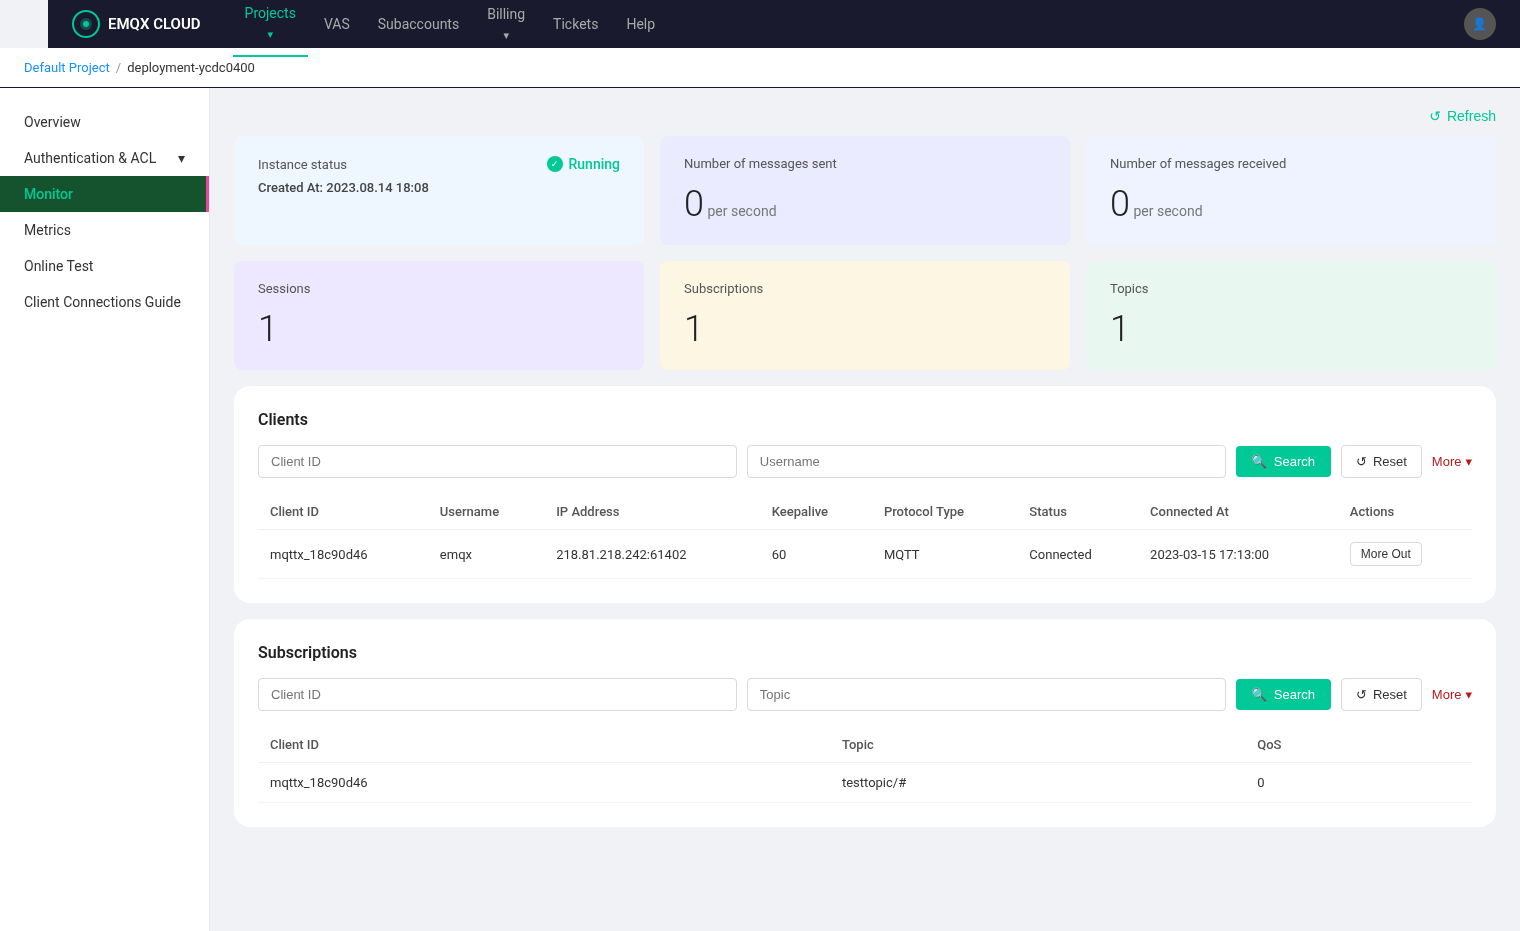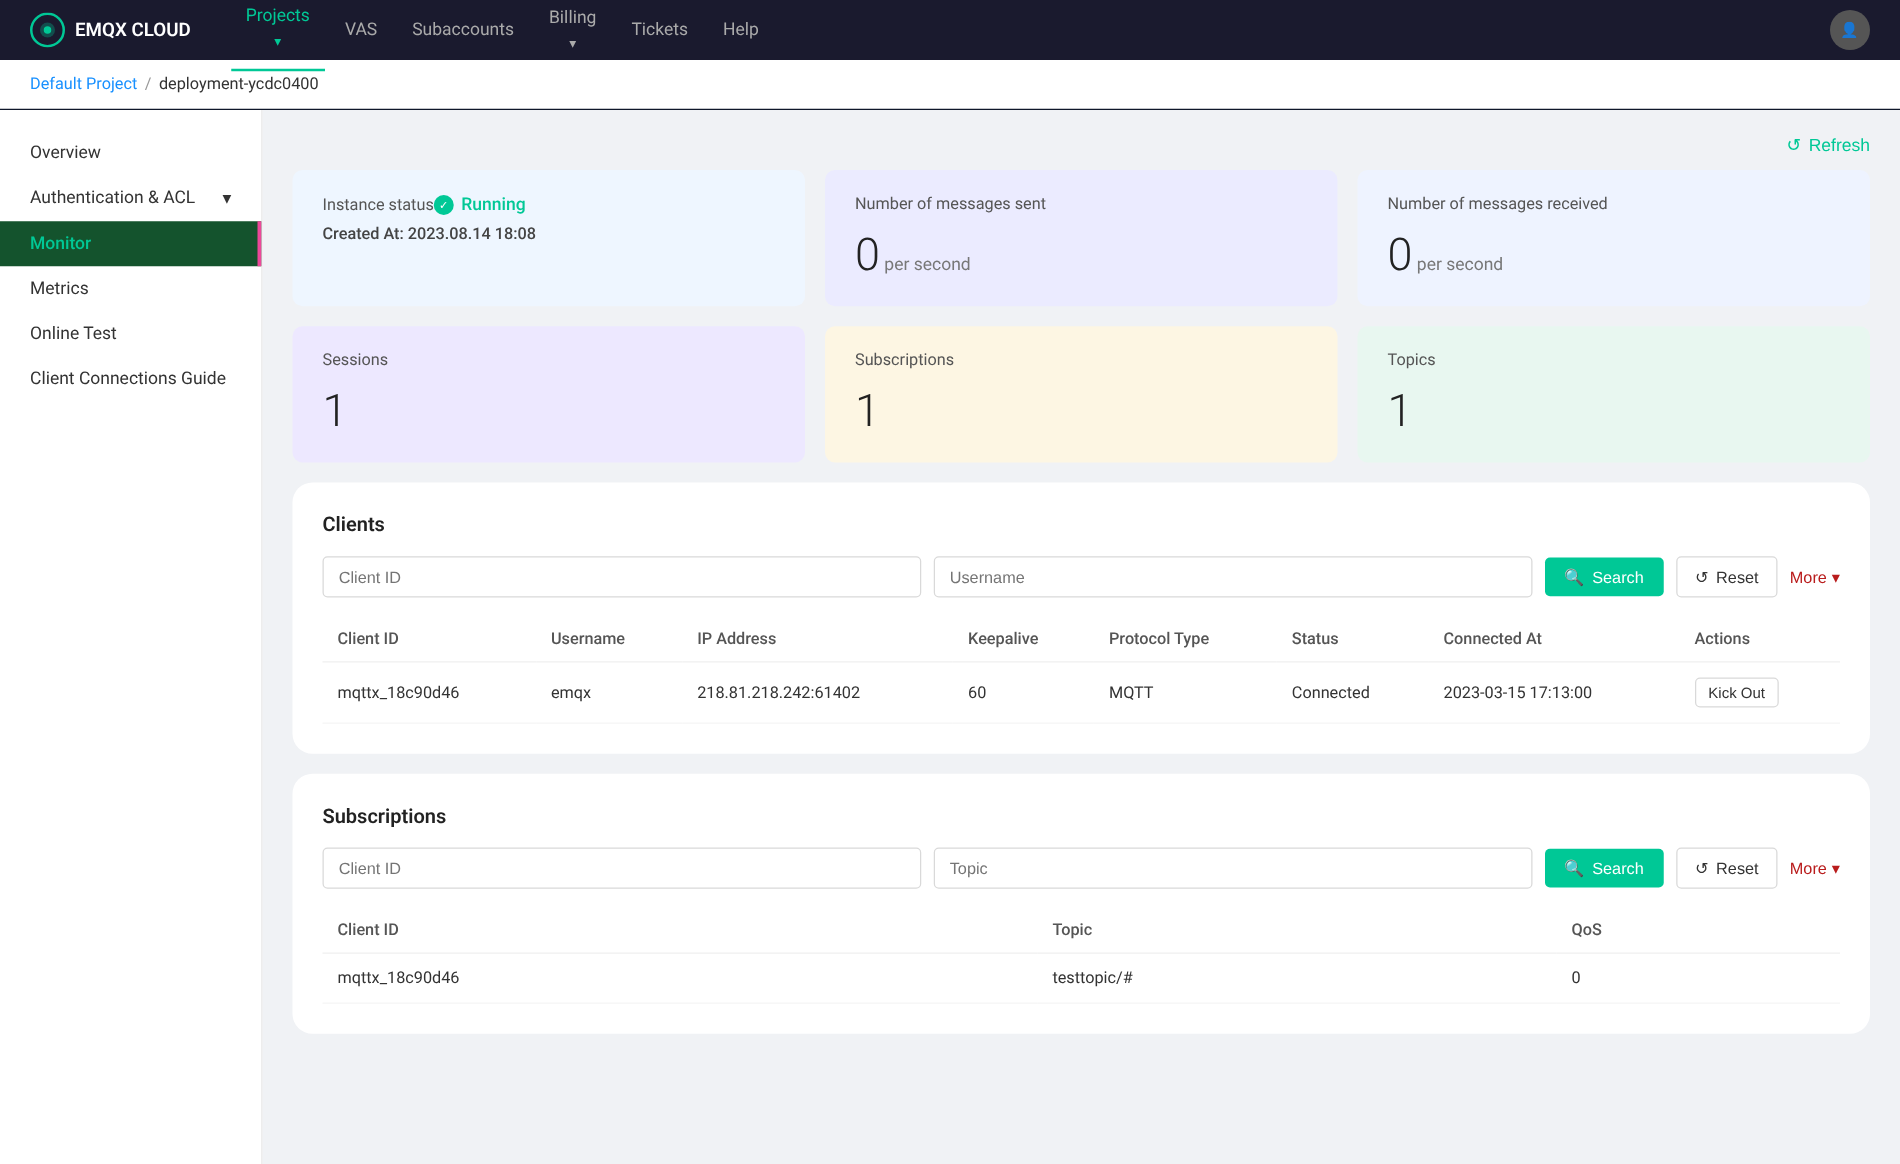--- a/index.html
+++ b/index.html
@@ -6,20 +6,21 @@
     body { font-family: -apple-system, BlinkMacSystemFont, 'Segoe UI', Roboto, sans-serif; background: #f0f2f5; font-size: 14px; color: #333; }
 
     
     .topnav {
       background: #1a1a2e;
       display: flex;
       align-items: center;
       padding: 0 24px;
       height: 48px;
       gap: 0;
+      margin-left: 48px;
     }
     .topnav-logo {
       display: flex;
       align-items: center;
       gap: 8px;
       color: white;
       font-weight: 600;
       font-size: 15px;
       margin-right: 32px;
     }
@@ -88,21 +89,21 @@
       border-right: 1px solid #e8e8e8;
       padding: 16px 0;
       flex-shrink: 0;
     }
     .sidebar-item {
       padding: 10px 24px;
       cursor: pointer;
       color: #333;
       font-size: 14px;
       display: flex;
-      align-items: flex-start;
+      align-items: center;
       justify-content: space-between;
     }
     .sidebar-item.active {
       color: #00c896;
       background: #14532d;
       border-right: 3px solid #ec4899;
       font-weight: 500;
     }
 
     
@@ -149,20 +150,21 @@
     .stat-card-sessions { background: #ede8ff; }
     .stat-card-subscriptions { background: #fdf6e3; }
     .stat-card-topics { background: #e8f7f0; }
 
     .stat-card-header {
       font-size: 13px;
       color: #555;
       margin-bottom: 8px;
       display: flex;
       align-items: center;
+      justify-content: space-between;
     }
     .stat-card-title { font-size: 13px; color: #555; margin-bottom: 12px; }
     .stat-running {
       display: flex;
       align-items: center;
       gap: 6px;
       color: #00c896;
       font-weight: 500;
       font-size: 14px;
     }
@@ -437,21 +439,21 @@
         <tbody>
           <tr>
             <td class="link-cell">mqttx_18c90d46</td>
             <td>emqx</td>
             <td>218.81.218.242:61402</td>
             <td>60</td>
             <td>MQTT</td>
             <td>Connected</td>
             <td>2023-03-15 17:13:00</td>
             <td>
-              <button class="kick-btn">Kick Out</button>
+              <button class="kick-btn">More Out</button>
             </td>
           </tr>
         </tbody>
       </table>
     </div>
 
     <div class="section">
       <div class="section-title">Subscriptions</div>
       <div class="search-row">
         <input class="search-input" type="text" placeholder="Client ID" style="">

